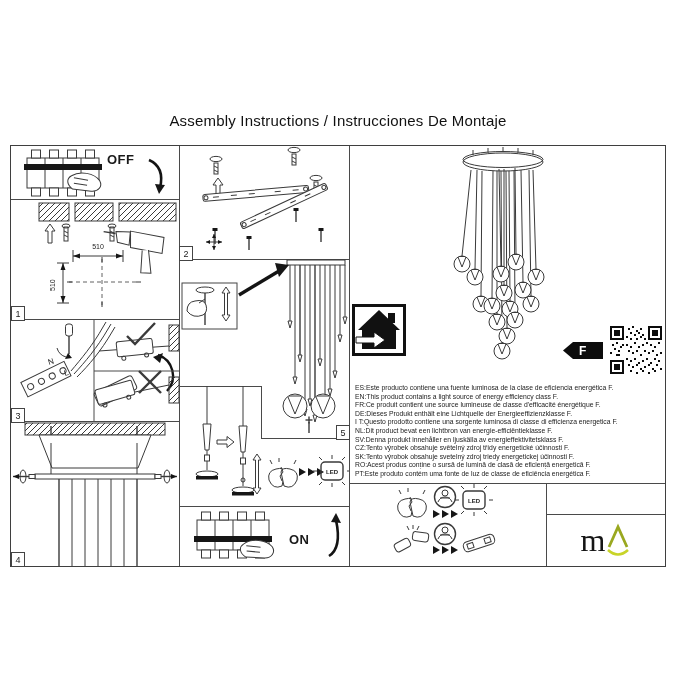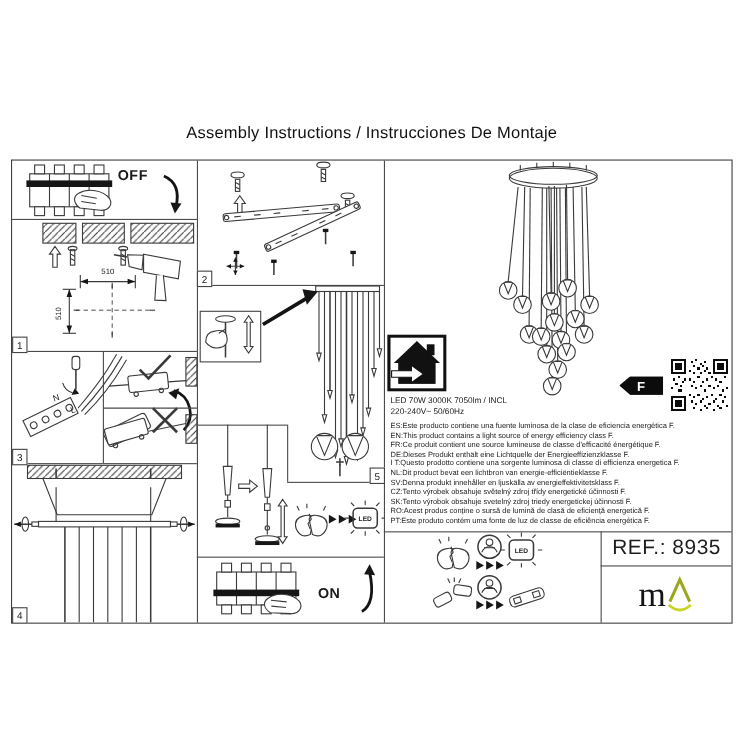--- a/index.html
+++ b/index.html
@@ -539,24 +539,20 @@
           <rect x="20" y="1" width="5" height="5"></rect>
           <rect x="1" y="18" width="5" height="5"></rect>
       </g>
       <g fill="#0c0c0c">
         <rect x="2" y="2" width="3" height="3"></rect>
           <rect x="21" y="2" width="3" height="3"></rect>
           <rect x="2" y="19" width="3" height="3"></rect>
       </g>
     </svg>
 
-    <div class="specs">
-      <div>LED 70W  3000K  7050lm / INCL</div>
-      <div>220-240V~  50/60Hz</div>
-    </div>
 
     <div class="notes">
       <div>ES:Este producto contiene una fuente luminosa de la clase de eficiencia energética F.</div>
       <div>EN:This product contains a light source of energy efficiency class F.</div>
       <div>FR:Ce produit contient une source lumineuse de classe d'efficacité énergétique F.</div>
       <div>DE:Dieses Produkt enthält eine Lichtquelle der Energieeffizienzklasse F.</div>
       <div>I T:Questo prodotto contiene una sorgente luminosa di classe di efficienza energetica F.</div>
       <div>NL:Dit product bevat een lichtbron van energie-efficiëntieklasse F.</div>
       <div>SV:Denna produkt innehåller en ljuskälla av energieffektivitetsklass F.</div>
       <div>CZ:Tento výrobek obsahuje světelný zdroj třídy energetické účinnosti F.</div>
@@ -569,21 +565,20 @@
       <use href="#icon-hands" x="47" y="11"></use>
       <use href="#icon-tech" x="85" y="3"></use>
       <use href="#icon-fff" x="84" y="27"></use>
       <use href="#icon-led" x="114" y="8"></use>
       <use href="#icon-driver-broken" x="62" y="57"></use>
       <use href="#icon-tech" x="85" y="40"></use>
       <use href="#icon-fff" x="84" y="63"></use>
       <use href="#icon-driver" x="130" y="60"></use>
     </svg>
 
-    <div class="refbox">REF.: 8935</div>
     <div class="brand">
       <span>m</span>
       <svg width="24" height="38" viewBox="0 0 24 38">
         <polyline points="3,26 12,6 21,26" stroke="#9aa820" stroke-width="2.8" fill="none"></polyline>
         <path d="M2,29 Q12,38 22,29" stroke="#c8d428" stroke-width="2.6" fill="none"></path>
       </svg>
     </div>
 
     <div class="stepnum" style="left:0;top:160px">1</div>
     <div class="stepnum" style="left:168px;top:100px">2</div>

